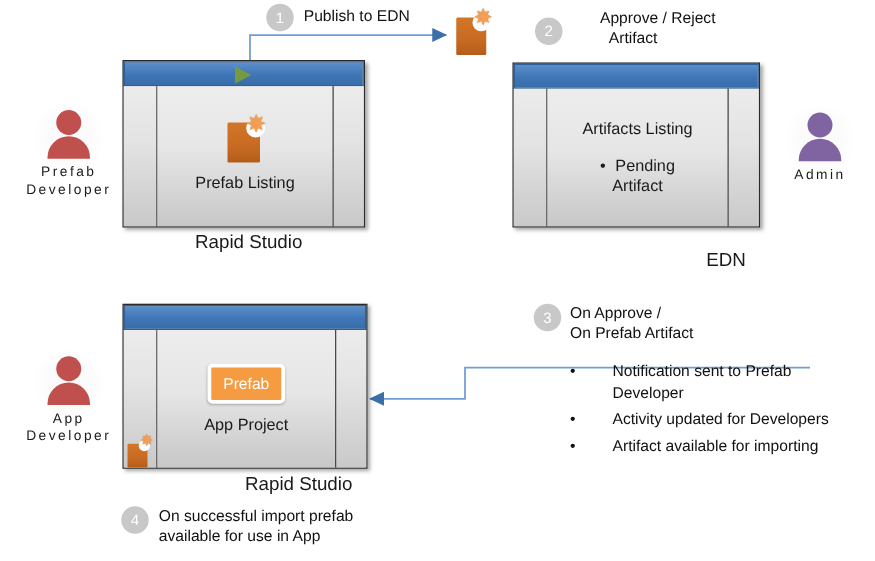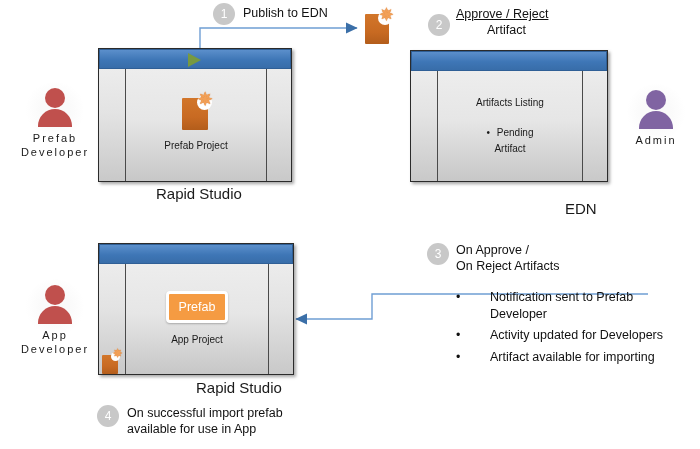--- a/index.html
+++ b/index.html
@@ -190,21 +190,21 @@
     border-radius: 4px;
     color: #ffffff;
     font-size: 12.5px;
     text-align: center;
     line-height: 26px;
     box-shadow: 0 1px 2px rgba(0,0,0,0.25);
   }
 
   
   .pane-text {
-    font-size: 10px;
+    font-size: 13px;
     line-height: 16px;
     text-align: center;
     color: #1a1a1a;
   }
 
   svg.conn {
     position: absolute;
     left: 0; top: 0;
     width: 700px; height: 449px;
     pointer-events: none;
@@ -243,38 +243,38 @@
       <div class="play-glyph" style="left:88px;"></div>
     </div>
     <div class="win-body">
       <div class="pane-left"></div>
       <div class="pane-center">
         <div class="artifact" style="width:30px; height:34px; margin-bottom:8px;">
           <div class="page" style="width:26px; height:32px; left:1px; top:2px;"></div>
           <div class="notch" style="right:-1px; top:-1px; width:15px; height:15px;"></div>
           <div class="star" style="right:-3px; top:-5px; width:18px; font-size:17px; color:#f2a057; text-shadow:0 0 1px #c86a22;">✵</div>
         </div>
-        <div class="pane-text">Prefab Project</div>
+        <div class="pane-text">Prefab Listing</div>
       </div>
       <div class="pane-right"></div>
     </div>
   </div>
   <div class="win-caption" style="left:156px; top:185px;">Rapid Studio</div>
 
   <div class="artifact" style="position:absolute; left:364px; top:11px; width:28px; height:33px;">
     <div class="page" style="width:24px; height:30px; left:1px; top:3px;"></div>
     <div class="notch" style="right:0px; top:0px; width:14px; height:14px;"></div>
     <div class="star" style="right:-3px; top:-4px; width:17px; font-size:16px; color:#f2a057; text-shadow:0 0 1px #c86a22;">✵</div>
   </div>
 
   <div class="step-bubble" style="left:213px; top:3px;">1</div>
   <div class="step-label" style="left:243px; top:6px;">Publish to EDN</div>
 
   <div class="step-bubble" style="left:428px; top:14px;">2</div>
-  <div class="step-label" style="left:456px; top:7px;text-decoration:underline;">Approve / Reject</div>
+  <div class="step-label" style="left:480px; top:7px;">Approve / Reject</div>
   <div class="step-label" style="left:487px; top:23px;text-align:right;">Artifact</div>
 
   <div class="win" style="left:410px; top:50px; width:198px; height:132px;">
     <div class="win-title"></div>
     <div class="win-body">
       <div class="pane-left"></div>
       <div class="pane-center">
         <div class="pane-text">Artifacts Listing</div>
         <div class="pane-text" style="margin-top:14px;">
           <span>•</span>
@@ -316,21 +316,21 @@
         <div class="prefab-pill" style="position:relative; left:0; top:0; width:62px; height:32px; margin-bottom:9px;">Prefab</div>
         <div class="pane-text">App  Project</div>
       </div>
       <div class="pane-right"></div>
     </div>
   </div>
   <div class="win-caption" style="left:196px; top:379px;">Rapid Studio</div>
 
   <div class="step-bubble" style="left:427px; top:243px;">3</div>
   <div class="step-label" style="left:456px; top:243px;">On Approve /</div>
-  <div class="step-label" style="left:456px; top:259px;">On Reject Artifacts</div>
+  <div class="step-label" style="left:456px; top:259px;">On Prefab Artifact</div>
 
   <div class="bullets" style="left:456px; top:289px; width:235px;">
     <div class="row">
       <span class="dot">•</span>
       <span class="txt">Notification sent to Prefab Developer</span>
     </div>
     <div class="row" style="margin-top:5px;">
       <span class="dot">•</span>
       <span class="txt">Activity updated for Developers</span>
     </div>

